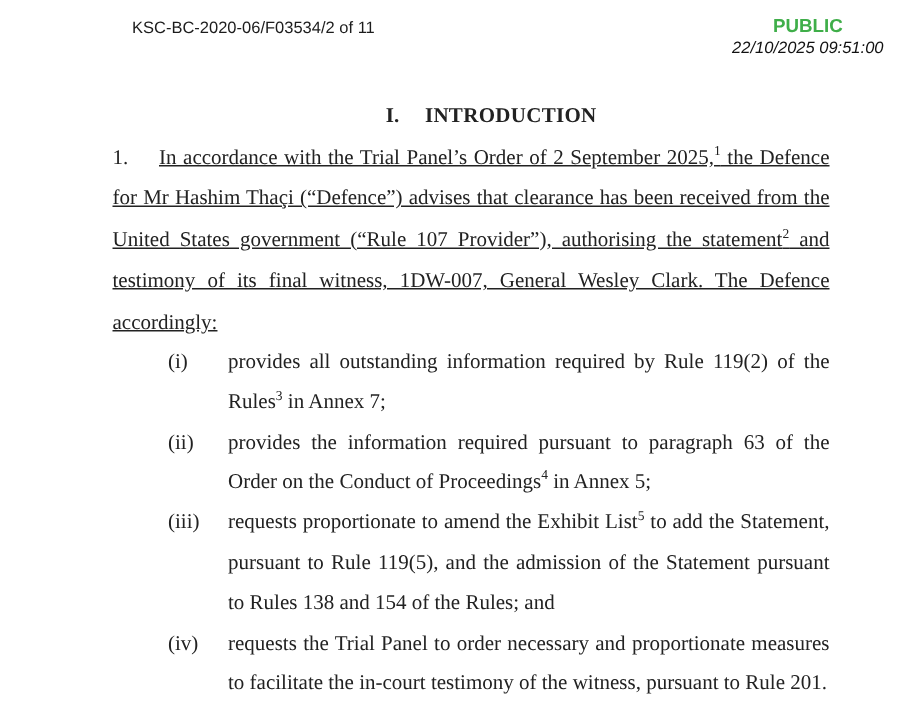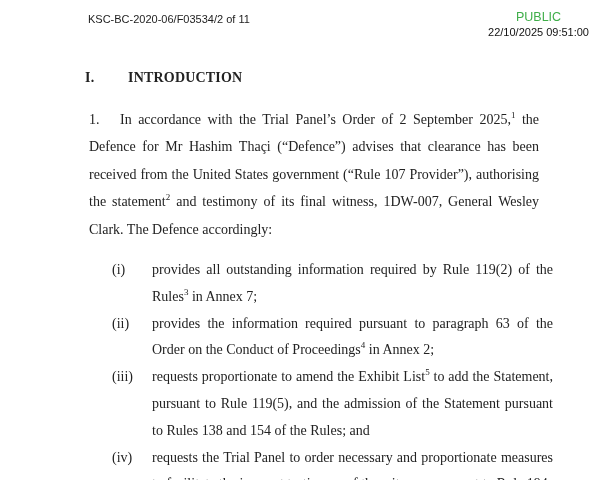--- a/index.html
+++ b/index.html
@@ -24,48 +24,51 @@
   }
   .stamp {
     position: absolute;
     right: 22px;
     top: 10px;
     text-align: center;
     font-family: "Liberation Sans", "DejaVu Sans", sans-serif;
   }
   .stamp .public {
     font-size: 12.5px;
-    font-weight: 400;
+    font-weight: 700;
     line-height: 15px;
   }
   .stamp .timestamp {
     font-size: 11px;
     color: #111111;
     line-height: 14px;
     white-space: nowrap;
+    font-style: italic;
   }
   .content {
     position: absolute;
     left: 75px;
     top: 64px;
     width: 478px;
     font-size: 14px;
   }
   .section-heading {
     margin: 0 0 0 10px;
     font-size: 14px;
     font-weight: 700;
     line-height: 28px;
     letter-spacing: 0.2px;
+    text-align: center;
   }
   .h-num { display: inline-block; width: 43px; }
   .para {
-    margin: 14px;
+    margin: 0;
     text-align: justify;
     line-height: 27.4px;
+    text-decoration: underline;
   }
   .p-num { display: inline-block; width: 31px; }
   .list { margin: 0; }
   .li {
     position: relative;
     padding-left: 77px;
     text-align: justify;
     line-height: 26.8px;
   }
   .marker {
@@ -93,21 +96,21 @@
   <div class="content">
 
     <h1 class="section-heading"><span class="h-num">I.</span><span>INTRODUCTION</span></h1>
 
     <p class="para"><span class="p-num">1.</span><span class="seg">In accordance with the Trial Panel’s Order of 2 September 2025,</span><sup class="fn">1</sup><span class="seg"> the Defence for Mr Hashim Thaçi (“Defence”) advises that clearance has been received from the United States government (“Rule 107 Provider”), authorising the statement</span><sup class="fn">2</sup><span class="seg"> and testimony of its final witness, 1DW-007, General Wesley Clark. The Defence accordingly:</span></p>
 
     <div class="list">
 
       <div class="li"><span class="marker">(i)</span><span class="seg">provides all outstanding information required by Rule 119(2) of the Rules</span><sup class="fn">3</sup><span class="seg"> in Annex 7;</span></div>
 
-      <div class="li"><span class="marker">(ii)</span><span class="seg">provides the information required pursuant to paragraph 63 of the Order on the Conduct of Proceedings</span><sup class="fn">4</sup><span class="seg"> in Annex 2;</span></div>
+      <div class="li"><span class="marker">(ii)</span><span class="seg">provides the information required pursuant to paragraph 63 of the Order on the Conduct of Proceedings</span><sup class="fn">4</sup><span class="seg"> in Annex 5;</span></div>
 
       <div class="li"><span class="marker">(iii)</span><span class="seg">requests proportionate to amend the Exhibit List</span><sup class="fn">5</sup><span class="seg"> to add the Statement, pursuant to Rule 119(5), and the admission of the Statement pursuant to Rules 138 and 154 of the Rules; and</span></div>
 
-      <div class="li"><span class="marker">(iv)</span><span class="seg">requests the Trial Panel to order necessary and proportionate measures to facilitate the in-court testimony of the witness, pursuant to Rule 194.</span></div>
+      <div class="li"><span class="marker">(iv)</span><span class="seg">requests the Trial Panel to order necessary and proportionate measures to facilitate the in-court testimony of the witness, pursuant to Rule 201.</span></div>
 
     </div>
   </div>
 </div>
 
 </body></html>

